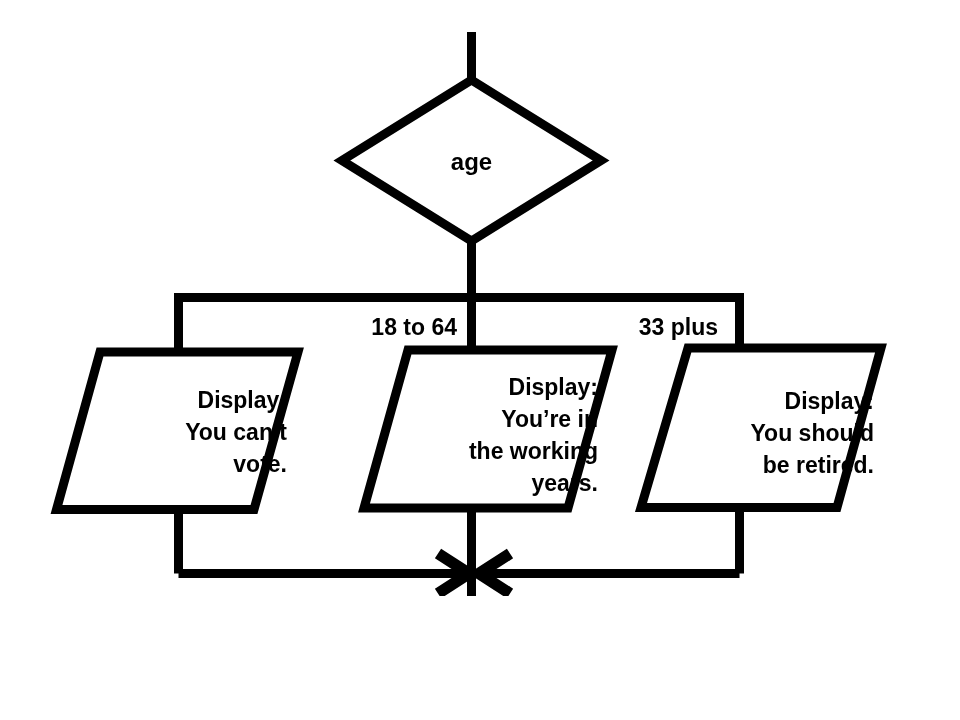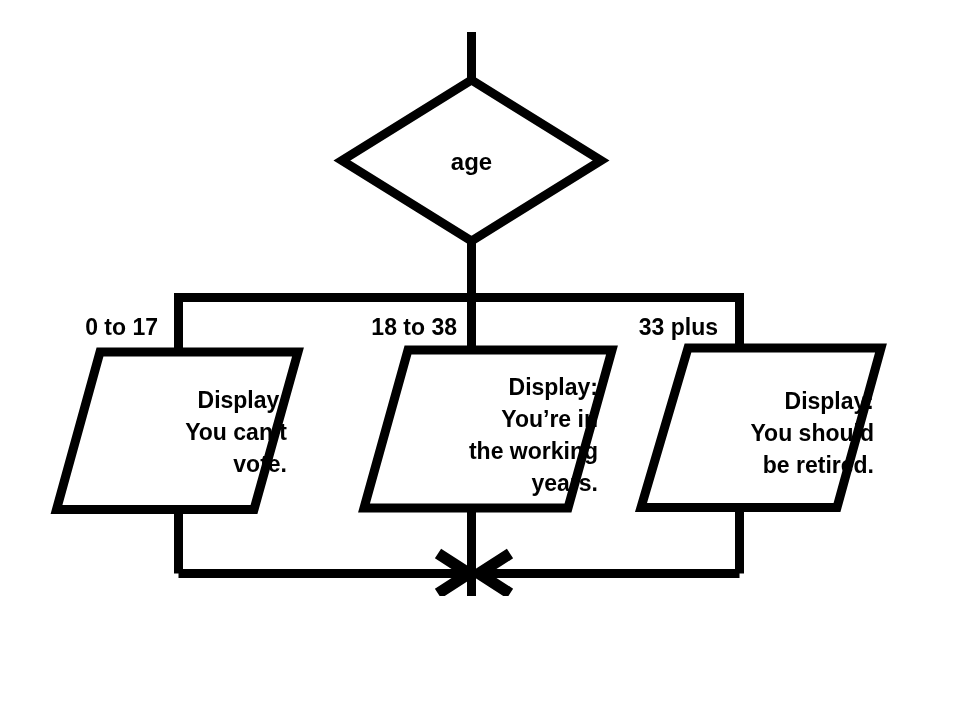--- a/index.html
+++ b/index.html
@@ -61,22 +61,21 @@
     <path class="stroke" d="M471.5 507 V 656"></path>
 
     <path class="stroke" d="M178.5 573.5 H 739.5"></path>
 
     <polyline class="chev" points="438,553.5 469,573.5 438,593.5"></polyline>
     <polyline class="chev" points="510,553.5 479,573.5 510,593.5"></polyline>
   </svg>
 
   <div class="txt age-label" style="left:411px; top:147px; width:121px;">age</div>
 
-  <div class="txt branch-label" style="left:38px; top:314px; width:120px;">0 to 17</div>
-  <div class="txt branch-label" style="left:337px; top:314px; width:120px;">18 to 38</div>
+  <div class="txt branch-label" style="left:337px; top:314px; width:120px;">18 to 64</div>
   <div class="txt branch-label" style="left:598px; top:314px; width:120px;">33 plus</div>
 
   <div class="txt output-text" style="left:67px; top:384px; width:220px;">Display:
 You can’t
 vote.</div>
   <div class="txt output-text" style="left:378px; top:371px; width:220px;">Display:
 You’re in
 the working
 years.</div>
   <div class="txt output-text" style="left:654px; top:385px; width:220px;">Display:

